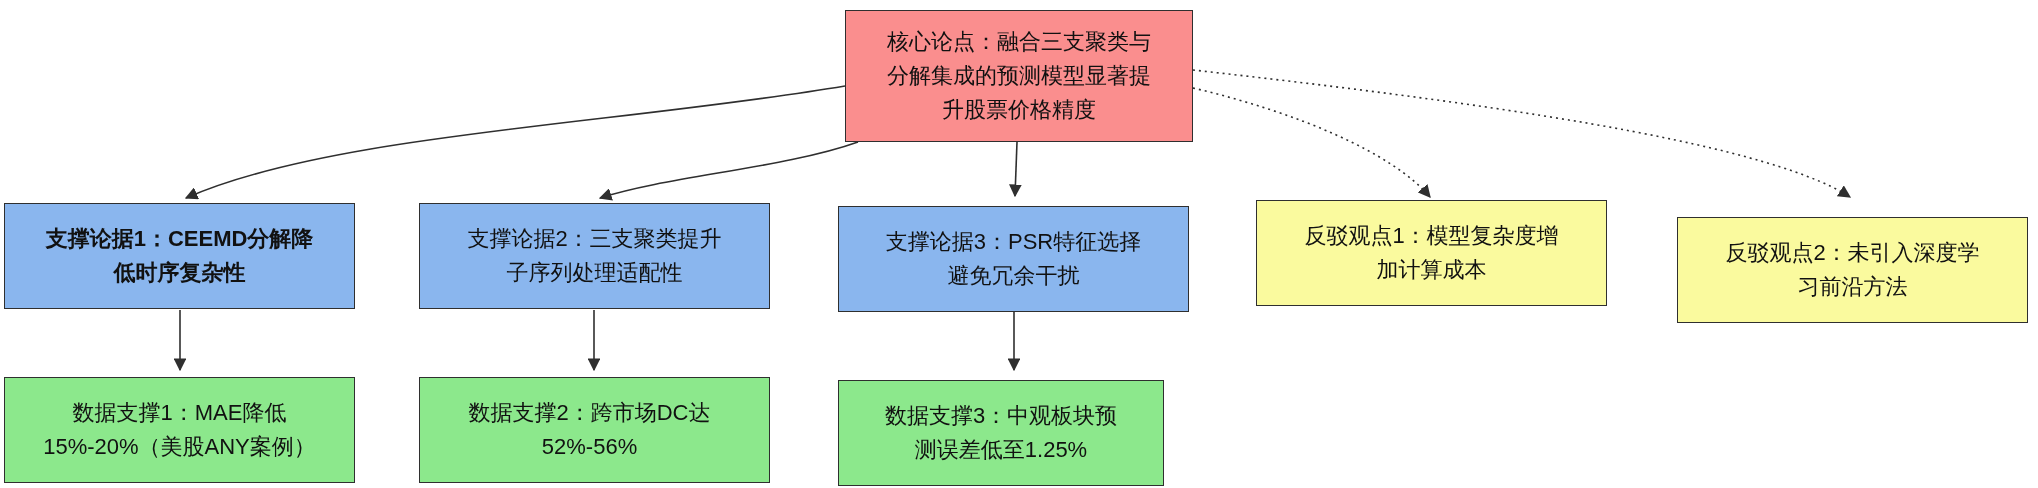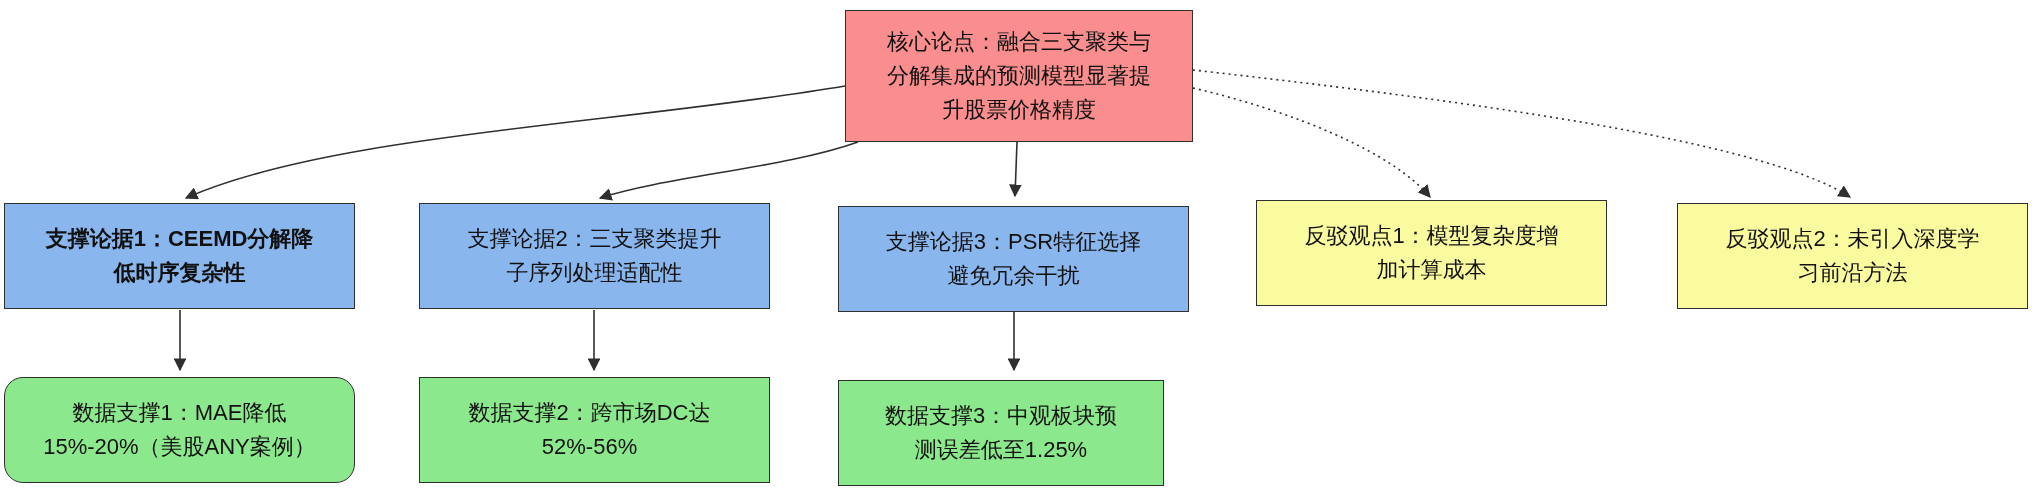--- a/index.html
+++ b/index.html
@@ -34,21 +34,21 @@
     line-height: 1.55;
     color: #111111;
     padding: 4px 38px;
   }
   .node-core     { left: 845px;  top: 10px;  width: 348px; height: 132px; }
   .node-s1       { left: 4px;    top: 203px; width: 351px; height: 106px; font-weight: bold; }
   .node-s2       { left: 419px;  top: 203px; width: 351px; height: 106px; }
   .node-s3       { left: 838px;  top: 206px; width: 351px; height: 106px; }
   .node-c1       { left: 1256px; top: 200px; width: 351px; height: 106px; }
   .node-c2       { left: 1677px; top: 203px; width: 351px; height: 106px; }
-  .node-e1       { left: 4px;    top: 377px; width: 351px; height: 106px; border-radius: 19px; }
+  .node-e1       { left: 4px;    top: 377px; width: 351px; height: 106px; }
   .node-e2       { left: 419px;  top: 377px; width: 351px; height: 106px; }
   .node-e3       { left: 838px;  top: 380px; width: 326px; height: 106px; }
 </style>
 </head>
 <body>
 
 <div class="canvas">
 
   <svg class="edges" width="2038" height="488" viewBox="0 0 2038 488" xmlns="http://www.w3.org/2000/svg">
     <defs>
@@ -87,21 +87,21 @@
   </div>
 
   <div class="node node-s3" style="background: rgb(138, 182, 238); border-color: rgb(47, 47, 47);">
     <span>支撑论据3：PSR特征选择避免冗余干扰</span>
   </div>
 
   <div class="node node-c1" style="background: rgb(250, 250, 158); border-color: rgb(47, 47, 47);">
     <span>反驳观点1：模型复杂度增加计算成本</span>
   </div>
 
-  <div class="node node-c2" style="background: rgb(250, 250, 158); border-color: rgb(47, 47, 47);">
+  <div class="node node-c2" style="background: rgb(250, 250, 158); border-color: rgb(47, 47, 47); margin-top: 14px;">
     <span>反驳观点2：未引入深度学习前沿方法</span>
   </div>
 
   <div class="node node-e1" style="background: rgb(140, 232, 140); border-color: rgb(47, 47, 47);">
     <span>数据支撑1：MAE降低15%-20%（美股ANY案例）</span>
   </div>
 
   <div class="node node-e2" style="background: rgb(140, 232, 140); border-color: rgb(47, 47, 47); padding-left: 28px;">
     <span>数据支撑2：跨市场DC达52%-56%</span>
   </div>

